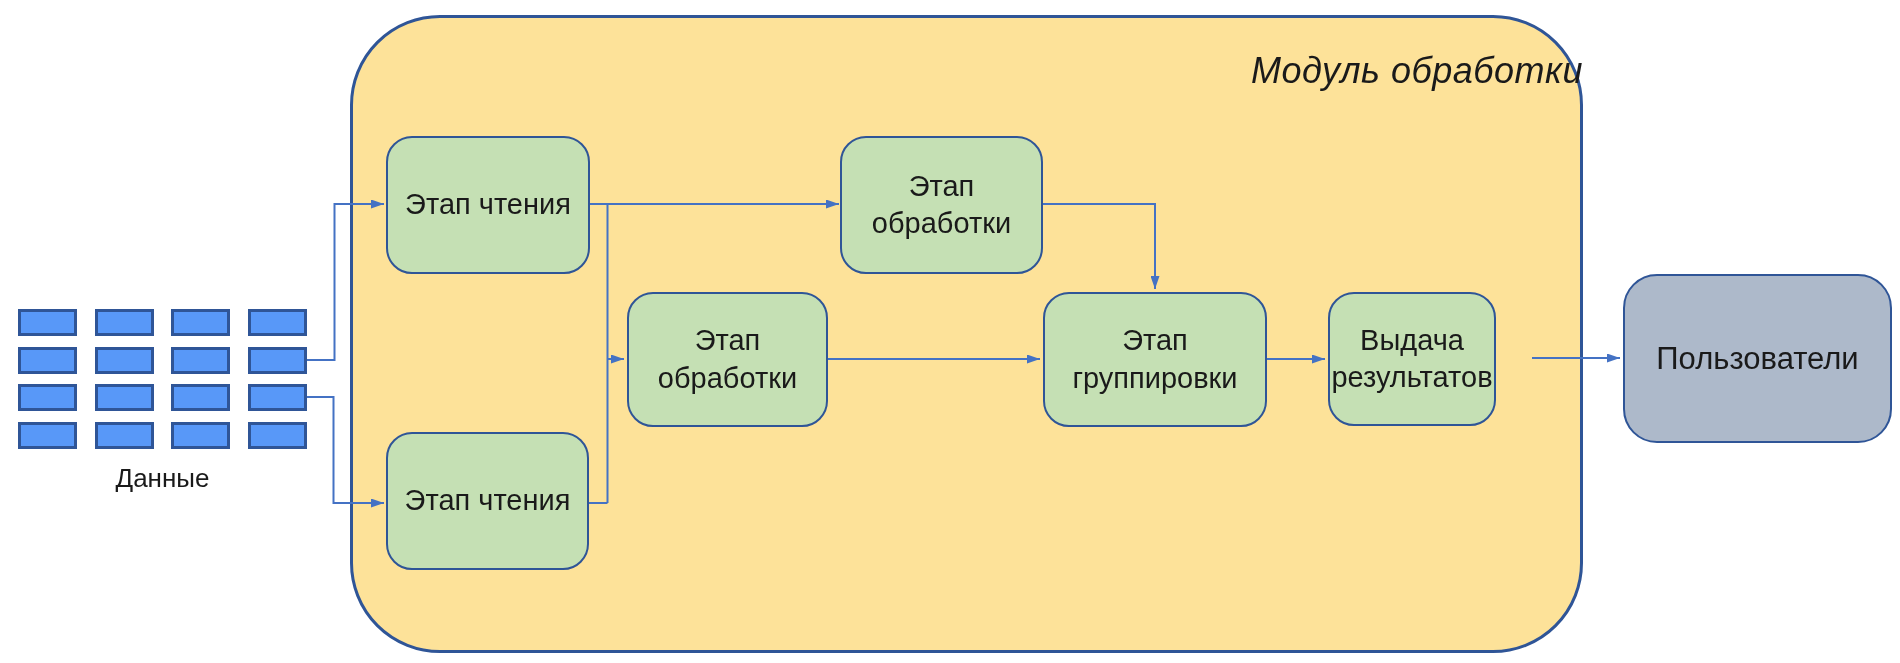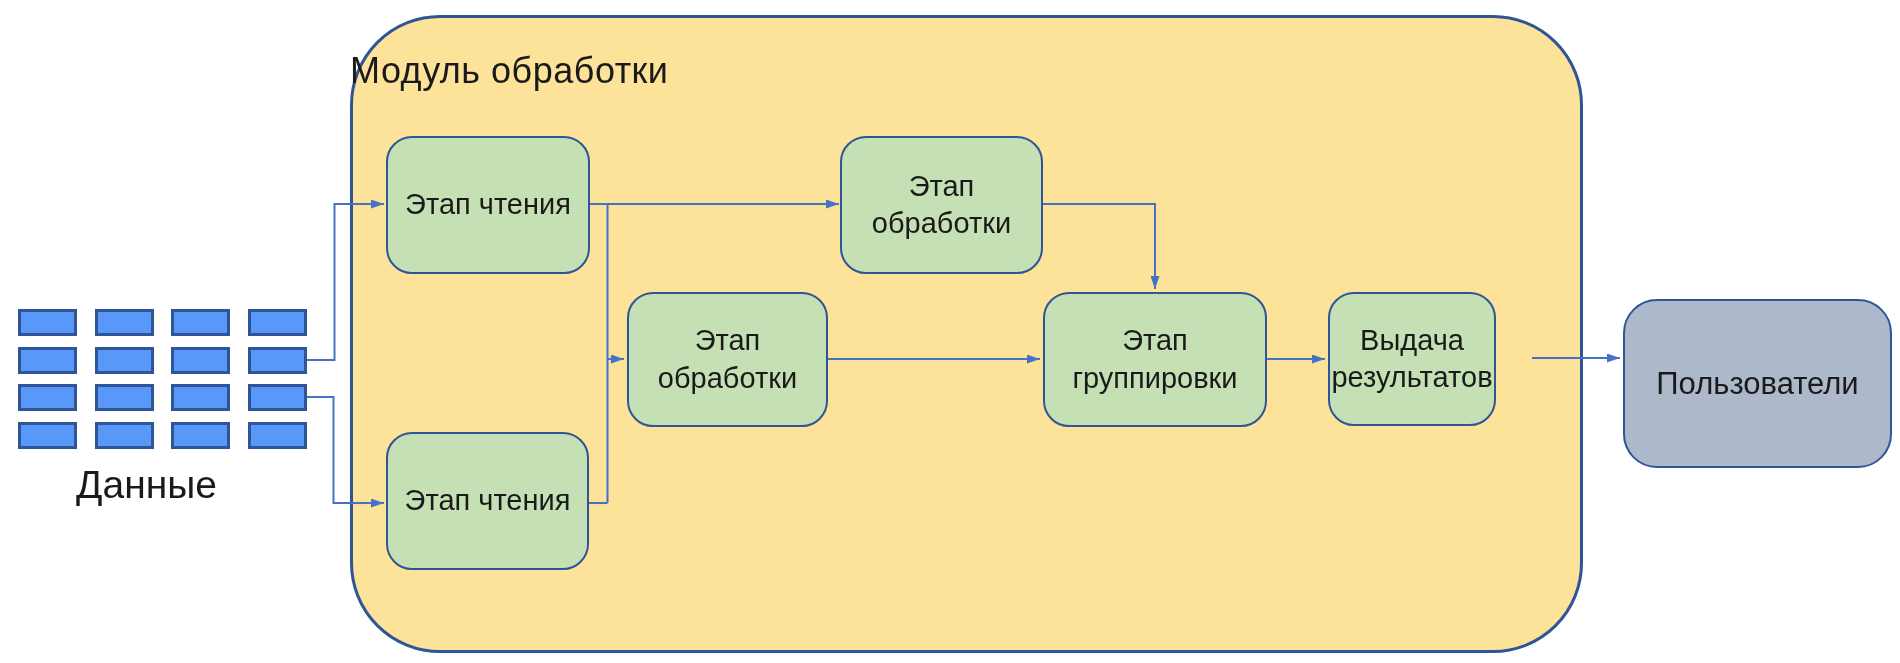--- a/index.html
+++ b/index.html
@@ -27,25 +27,26 @@
     left: 350px; top: 15px;
     width: 1233px; height: 638px;
     background: var(--module-fill);
     border: 3px solid var(--border);
     border-radius: 90px;
   }
   .module-title {
     position: absolute;
     left: 350px; top: 50px;
     width: 1233px;
-    text-align: left;
+    text-align: right;
     font-size: 36px;
     font-weight: 500;
     letter-spacing: 0.5px;
     color: var(--text);
+    font-style: italic;
   }
   
   .node {
     position: absolute;
     background: var(--node-fill);
     border: 2.5px solid var(--border);
     border-radius: 26px;
     display: flex;
     align-items: center;
     justify-content: center;
@@ -61,44 +62,43 @@
   .users {
     position: absolute;
     left: 1623px; top: 274px;
     width: 269px; height: 169px;
     background: var(--users-fill);
     border: 2.5px solid var(--border);
     border-radius: 34px;
     display: flex;
     align-items: center;
     justify-content: center;
-    margin-top: 25px;
   }
   .users .node-label { font-size: 31px; }
   
   .data-grid {
     position: absolute;
     left: 18px; top: 309px;
     display: grid;
     grid-template-columns: repeat(4, 59px);
     grid-template-rows: repeat(4, 27px);
     column-gap: 17.5px;
     row-gap: 10.5px;
   }
   .data-cell {
     width: 59px; height: 27px;
     background: var(--data-fill);
     border: 3px solid var(--border);
   }
   .data-label {
     position: absolute;
-    left: 2px; top: 463px;
+    left: 18px; top: 463px;
     width: 289px;
     text-align: center;
-    font-size: 39px;
+    font-size: 26px;
     color: var(--text);
   }
   
   .connectors {
     position: absolute;
     left: 0; top: 0;
     width: 1900px; height: 663px;
     pointer-events: none;
   }
   .connector {

